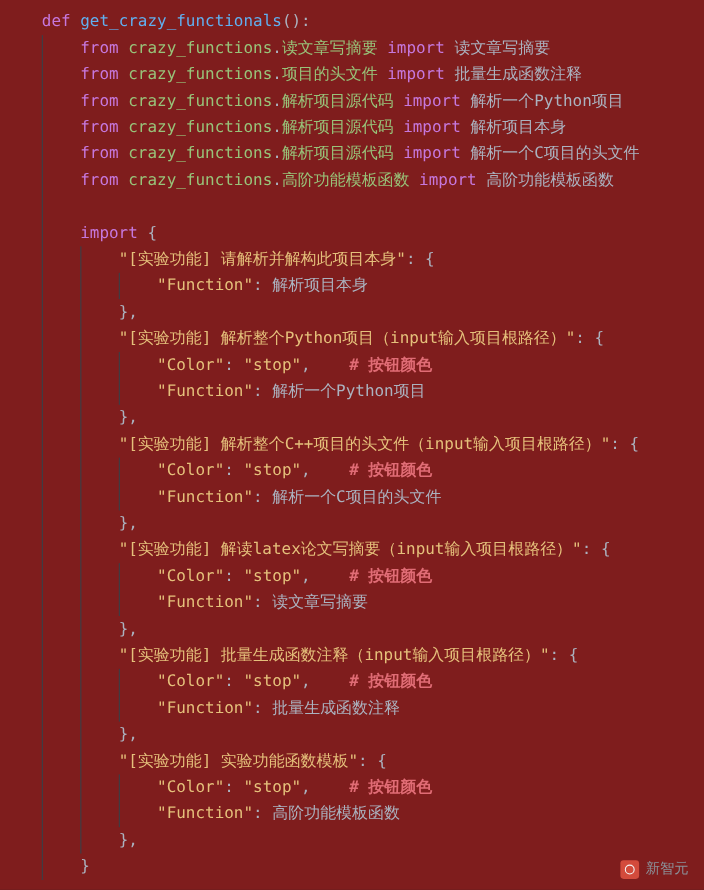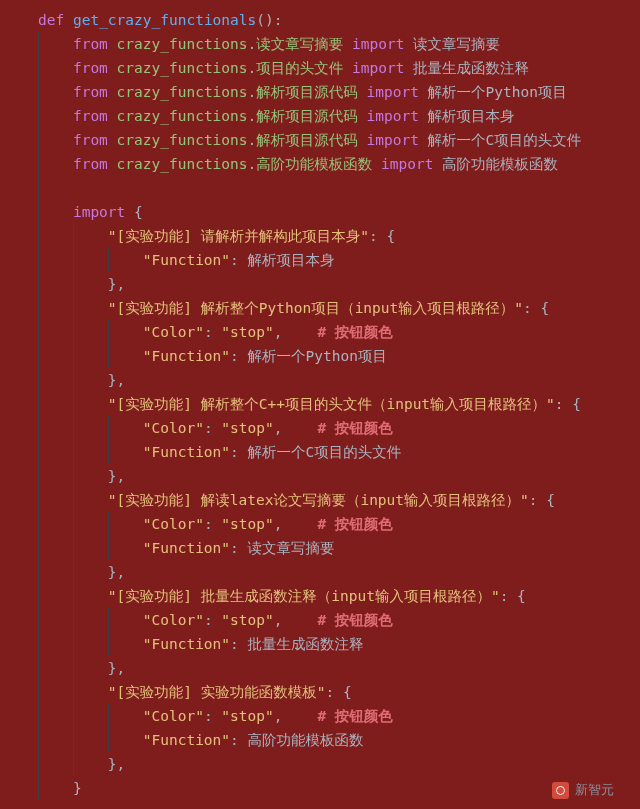--- a/index.html
+++ b/index.html
@@ -39,21 +39,21 @@
   .kw       { color: #c678dd; }
   .fn       { color: #61afef; }
   .mod      { color: #98c379; }
   .punct    { color: #abb2bf; }
   .str      { color: #e5c07b; }
   .comment  { color: #e06c75; font-weight: bold; }
   .plain    { color: #abb2bf; }
 
   #watermark {
     position: absolute;
-    right: 26px;
+    right: 14px;
     bottom: 10px;
     display: flex;
     align-items: center;
     gap: 6px;
     font-family: "DejaVu Sans", "Liberation Sans", sans-serif;
     font-size: 13px;
     color: #8b9199;
   }
   #wm-logo {
     width: 17px;

